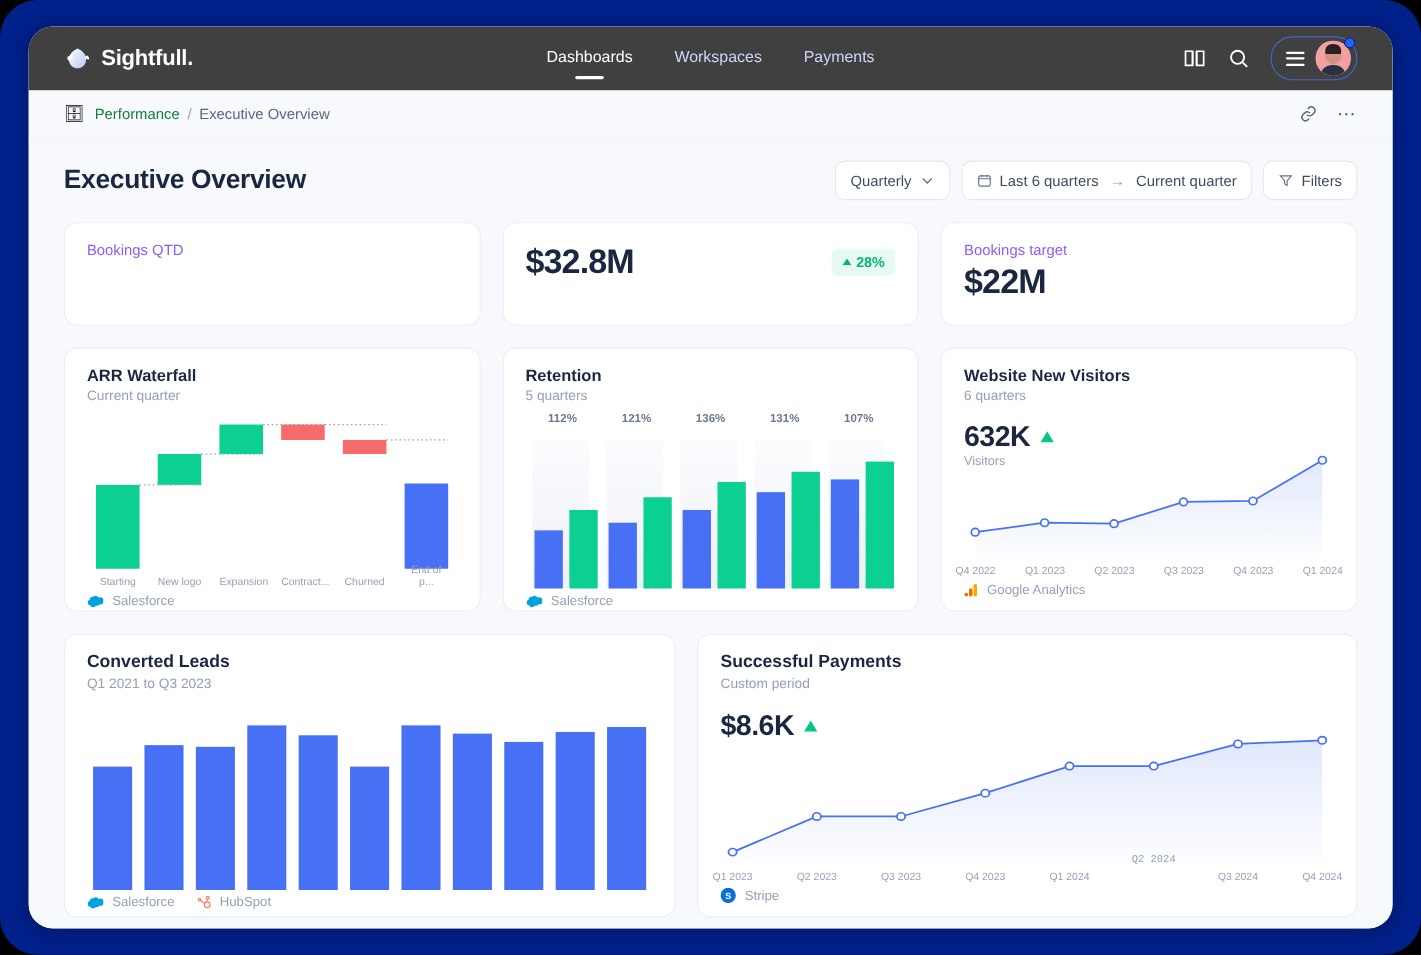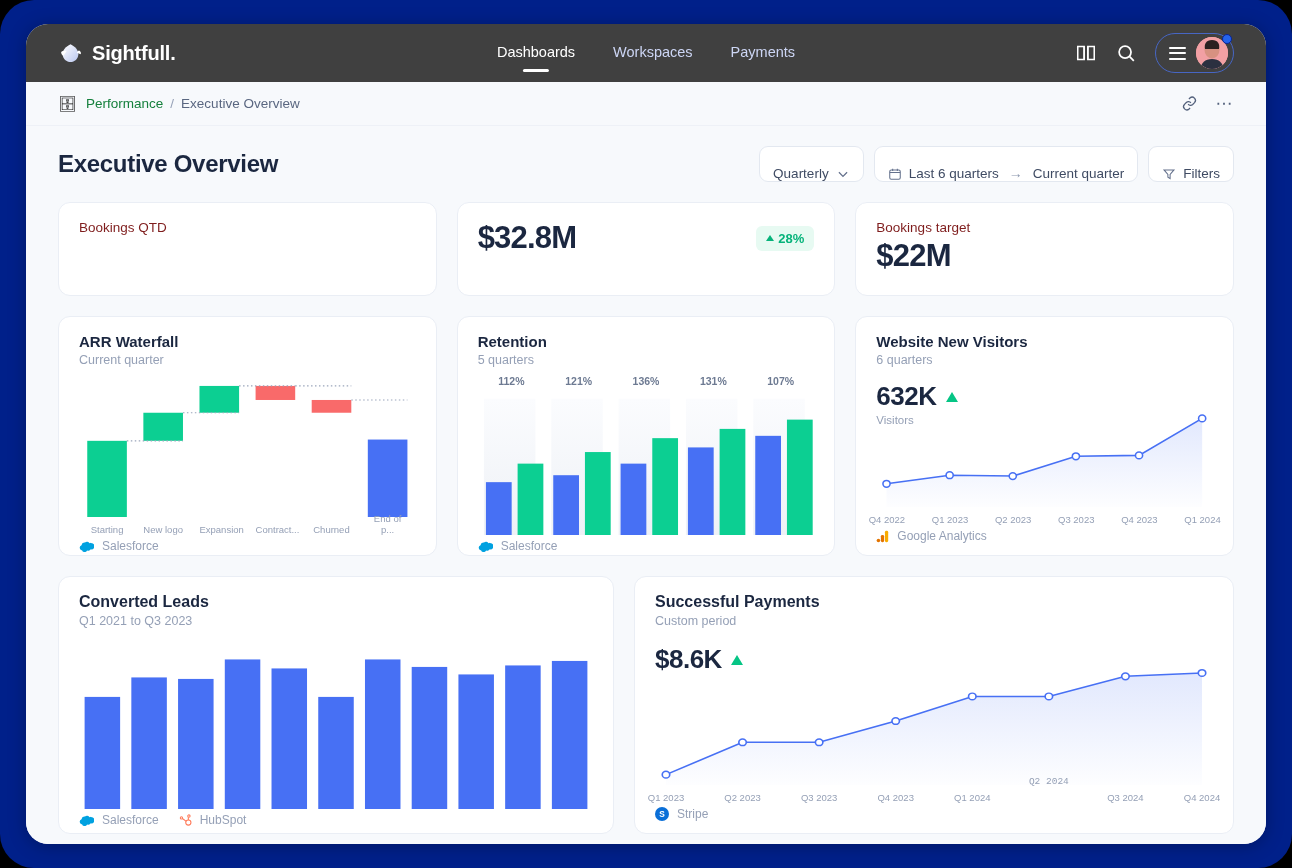--- a/index.html
+++ b/index.html
@@ -86,35 +86,35 @@
   .crumb-actions svg { width: 17px; height: 17px; color:#53617c; cursor:pointer; display:block;}
   .dots { color: #53617c; font-size: 17px; letter-spacing: 1.5px; cursor: pointer; line-height:1; }
 
   
   .page { padding: 20px 32px 0 32px; background: #f7f9fc; height: calc(100% - 102px); overflow:hidden;}
   .pagehead { display: flex; align-items: center; margin-bottom: 20px; }
   .pagetitle { font-size: 24px; font-weight: 600; color: #1b2740; letter-spacing: -0.3px; }
   .toolbar { margin-left: auto; display: flex; align-items: center; gap: 10px; }
   .ctl {
     background: #ffffff; border: 1px solid #e3e8f0; border-radius: 9px;
-    height: 36px; display: flex; align-items: flex-end; gap: 7px;
-    padding: 0 13px; font-size: 13.5px; color: #3f4b63; cursor: pointer;
+    height: 36px; display: flex; align-items: center; gap: 7px;
+    padding: 12px 13px; font-size: 13.5px; color: #3f4b63; cursor: pointer;
     white-space: nowrap;
   }
   .ctl svg { width: 14px; height: 14px; color:#64718c; display:block;}
   .arrow-sep { color: #8b97ae; font-size: 14px; margin: 0 3px; }
 
   
   .grid { display: flex; gap: 20px; margin-bottom: 20px; }
   .card {
     background: #ffffff; border: 1px solid #eaeef5; border-radius: 12px;
     flex: 1; position: relative;
   }
   .kpi { height: 94px; padding: 17px 20px; }
-  .kpi-label { font-size: 13.5px; color: #7f1d1d; margin-bottom: 3px; }
+  .kpi-label { font-size: 13.5px; color: #8b5cf6; margin-bottom: 3px; }
   .kpi-row { display: flex; align-items: center; }
   .kpi-value { font-size: 31px; font-weight: 700; color: #1b2740; letter-spacing: -0.8px; }
   .kpi-delta {
     margin-left: auto; background: #e7faf2; color: #06b37a;
     font-size: 13px; font-weight: 600; border-radius: 6px;
     padding: 5px 10px; display: flex; align-items: center; gap: 4px;
   }
   .tri-up { width:0;height:0;border-left:4px solid transparent;border-right:4px solid transparent;border-bottom:6px solid #06b37a; }
 
   .chartcard { height: 240px; padding: 16px 20px 12px 20px; display:flex; flex-direction:column; }

